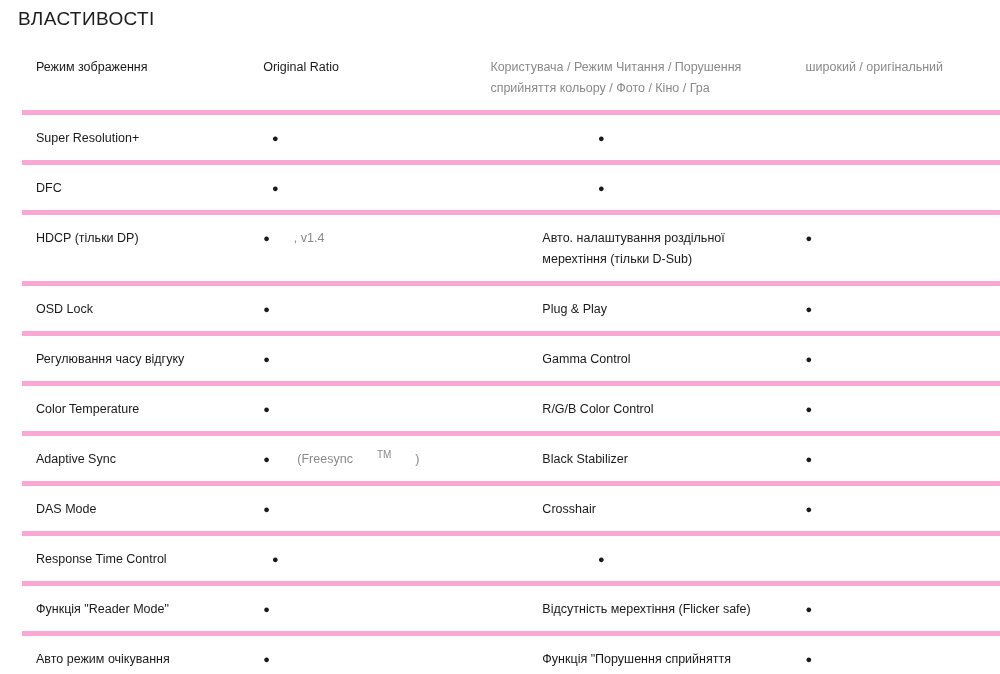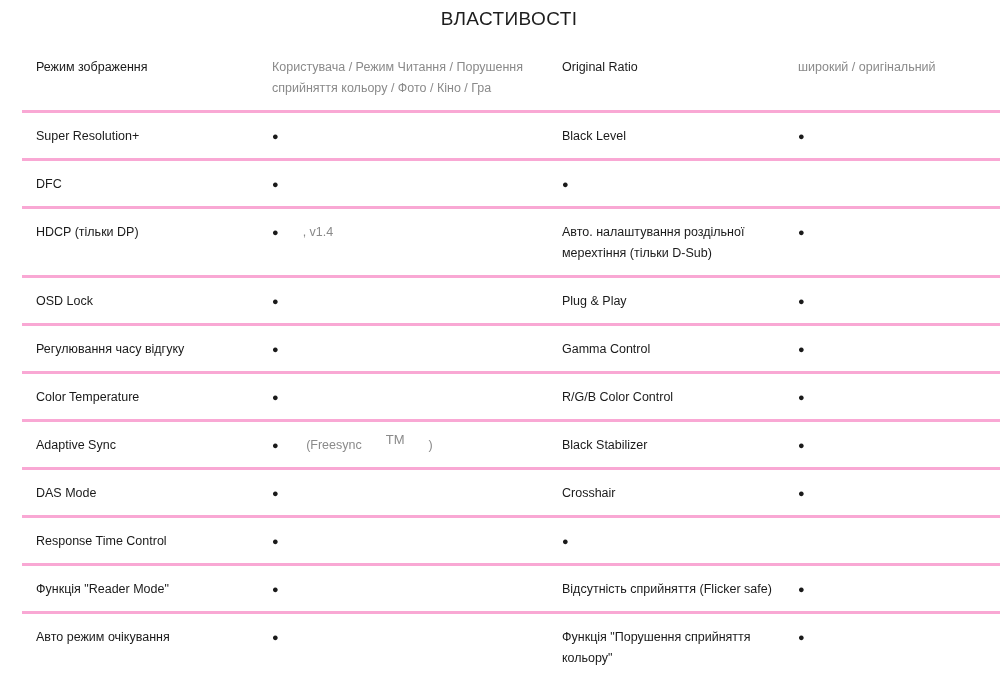--- a/index.html
+++ b/index.html
@@ -25,33 +25,32 @@
   }
 
   .spec-title {
     font-size: 19px;
     font-weight: 400;
     letter-spacing: 0.4px;
     color: #1d1d1d;
     padding: 6px 0 0 18px;
     margin: 0;
     line-height: 26px;
-    text-align: center;
   }
 
   .spec-table {
     margin-top: 12px;
     width: 1000px;
     border-collapse: collapse;
   }
 
   .spec-row {
     display: flex;
     align-items: flex-start;
-    border-bottom: 3px solid #f9a8d4;
+    border-bottom: 5px solid #f9a8d4;
     box-sizing: border-box;
     margin-left: 22px;
     width: 978px;
   }
   .spec-row.tall   { min-height: 60px; }
   .spec-row.normal { min-height: 40px; }
 
   .cell {
     box-sizing: border-box;
     padding-top: 13px;
@@ -73,59 +72,59 @@
   }
   .cell-label-2 {
     width: 236px;
     color: #1a1a1a;
     font-weight: 400;
   }
   .cell-value-2 {
     width: 202px;
     color: #8a8a8a;
     font-weight: 400;
+    margin-left: 36px;
   }
 
   
   .cell-value .dot,
   .cell-value-2 .dot {
     color: #1a1a1a;
     font-size: 11px;
     line-height: 21px;
   }
   .note {
     color: #8a8a8a;
     font-size: 12.5px;
     margin-left: 24px;
   }
   .note sup {
-    font-size: 13px;
+    font-size: 10px;
     vertical-align: super;
     line-height: 0;
   }
 </style>
 </head>
 <body>
 
 <div class="spec-page">
 
   <h1 class="spec-title">ВЛАСТИВОСТІ</h1>
 
   <div class="spec-table" id="spec-table">
 
   <div class="spec-row tall">
         <div class="cell cell-label">Режим зображення</div>
+        <div class="cell cell-label-2">Original Ratio</div>
         <div class="cell cell-value">Користувача / Режим Читання / Порушення сприйняття кольору / Фото / Кіно / Гра</div>
-        <div class="cell cell-label-2">Original Ratio</div>
         <div class="cell cell-value-2">широкий / оригінальний</div>
       </div>
       <div class="spec-row normal">
         <div class="cell cell-label">Super Resolution+</div>
         <div class="cell cell-value"><span class="dot">●</span></div>
-        <div class="cell cell-label-2">Black Level</div>
         <div class="cell cell-value-2"><span class="dot">●</span></div>
       </div>
       <div class="spec-row normal">
         <div class="cell cell-label">DFC</div>
         <div class="cell cell-value"><span class="dot">●</span></div>
         <div class="cell cell-value-2"><span class="dot">●</span></div>
       </div>
       <div class="spec-row tall">
         <div class="cell cell-label">HDCP (тільки DP)</div>
         <div class="cell cell-value"><span class="dot">●</span><span class="note">, v1.4</span></div>
@@ -163,21 +162,21 @@
         <div class="cell cell-value-2"><span class="dot">●</span></div>
       </div>
       <div class="spec-row normal">
         <div class="cell cell-label">Response Time Control</div>
         <div class="cell cell-value"><span class="dot">●</span></div>
         <div class="cell cell-value-2"><span class="dot">●</span></div>
       </div>
       <div class="spec-row normal">
         <div class="cell cell-label">Функція "Reader Mode"</div>
         <div class="cell cell-value"><span class="dot">●</span></div>
-        <div class="cell cell-label-2">Відсутність сприйняття (Flicker safe)</div>
+        <div class="cell cell-label-2">Відсутність мерехтіння (Flicker safe)</div>
         <div class="cell cell-value-2"><span class="dot">●</span></div>
       </div>
       <div class="spec-row tall">
         <div class="cell cell-label">Авто режим очікування</div>
         <div class="cell cell-value"><span class="dot">●</span></div>
         <div class="cell cell-label-2">Функція "Порушення сприйняття кольору"</div>
         <div class="cell cell-value-2"><span class="dot">●</span></div>
       </div>
       <div class="spec-row normal">
         <div class="cell cell-label">Стабілізатор чорного кольору</div>

